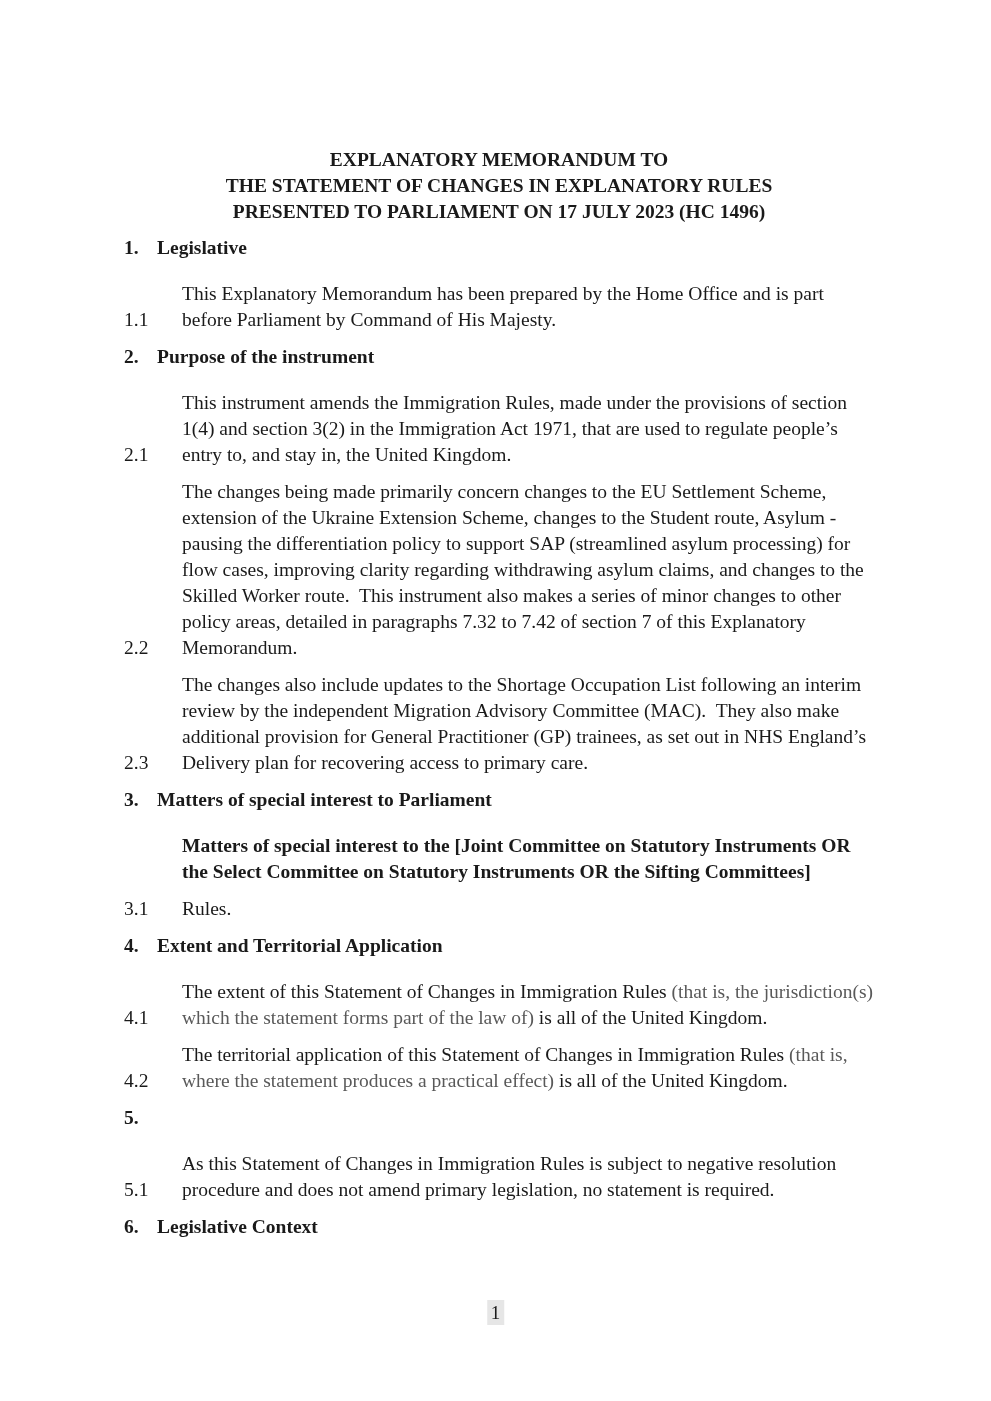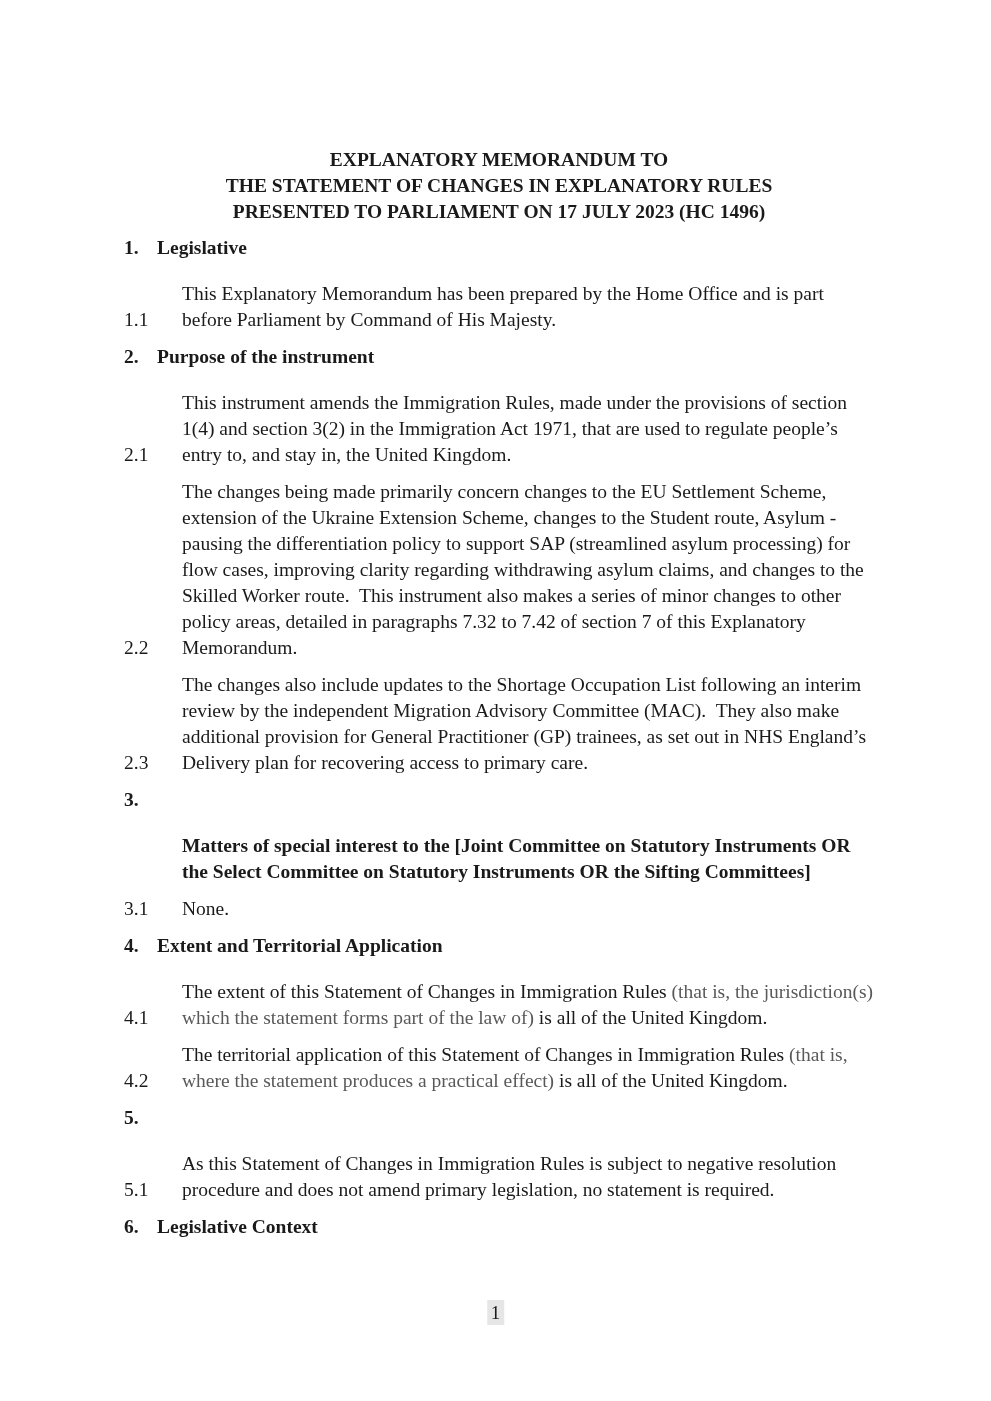--- a/index.html
+++ b/index.html
@@ -113,27 +113,28 @@
       <span class="p-text">The changes being made primarily concern changes to the EU Settlement Scheme, extension of the Ukraine Extension Scheme, changes to the Student route, Asylum - pausing the differentiation policy to support SAP (streamlined asylum processing) for flow cases, improving clarity regarding withdrawing asylum claims, and changes to the Skilled Worker route.  This instrument also makes a series of minor changes to other policy areas, detailed in paragraphs 7.32 to 7.42 of section 7 of this Explanatory Memorandum.</span>
     </div>
 
     <div class="item para">
       <span class="num">2.3</span>
       <span class="p-text">The changes also include updates to the Shortage Occupation List following an interim review by the independent Migration Advisory Committee (MAC).  They also make additional provision for General Practitioner (GP) trainees, as set out in NHS England’s Delivery plan for recovering access to primary care.</span>
     </div>
 
     <div class="item heading">
       <span class="num">3.</span>
+      <span class="h-text">Matters of special interest to Parliament</span>
     </div>
 
     <div class="guidance">Matters of special interest to the [Joint Committee on Statutory Instruments OR the Select Committee on Statutory Instruments OR the Sifting Committees]</div>
 
     <div class="item para">
       <span class="num">3.1</span>
-      <span class="p-text">None.</span>
+      <span class="p-text">Rules.</span>
     </div>
 
     <div class="item heading">
       <span class="num">4.</span>
       <span class="h-text">Extent and Territorial Application</span>
     </div>
 
     <div class="item para">
       <span class="num">4.1</span>
       <span class="p-text"><span>The extent of this Statement of Changes in Immigration Rules </span><span class="muted">(that is, the jurisdiction(s) which the statement forms part of the law of)</span><span> is all of the United Kingdom.</span></span>

